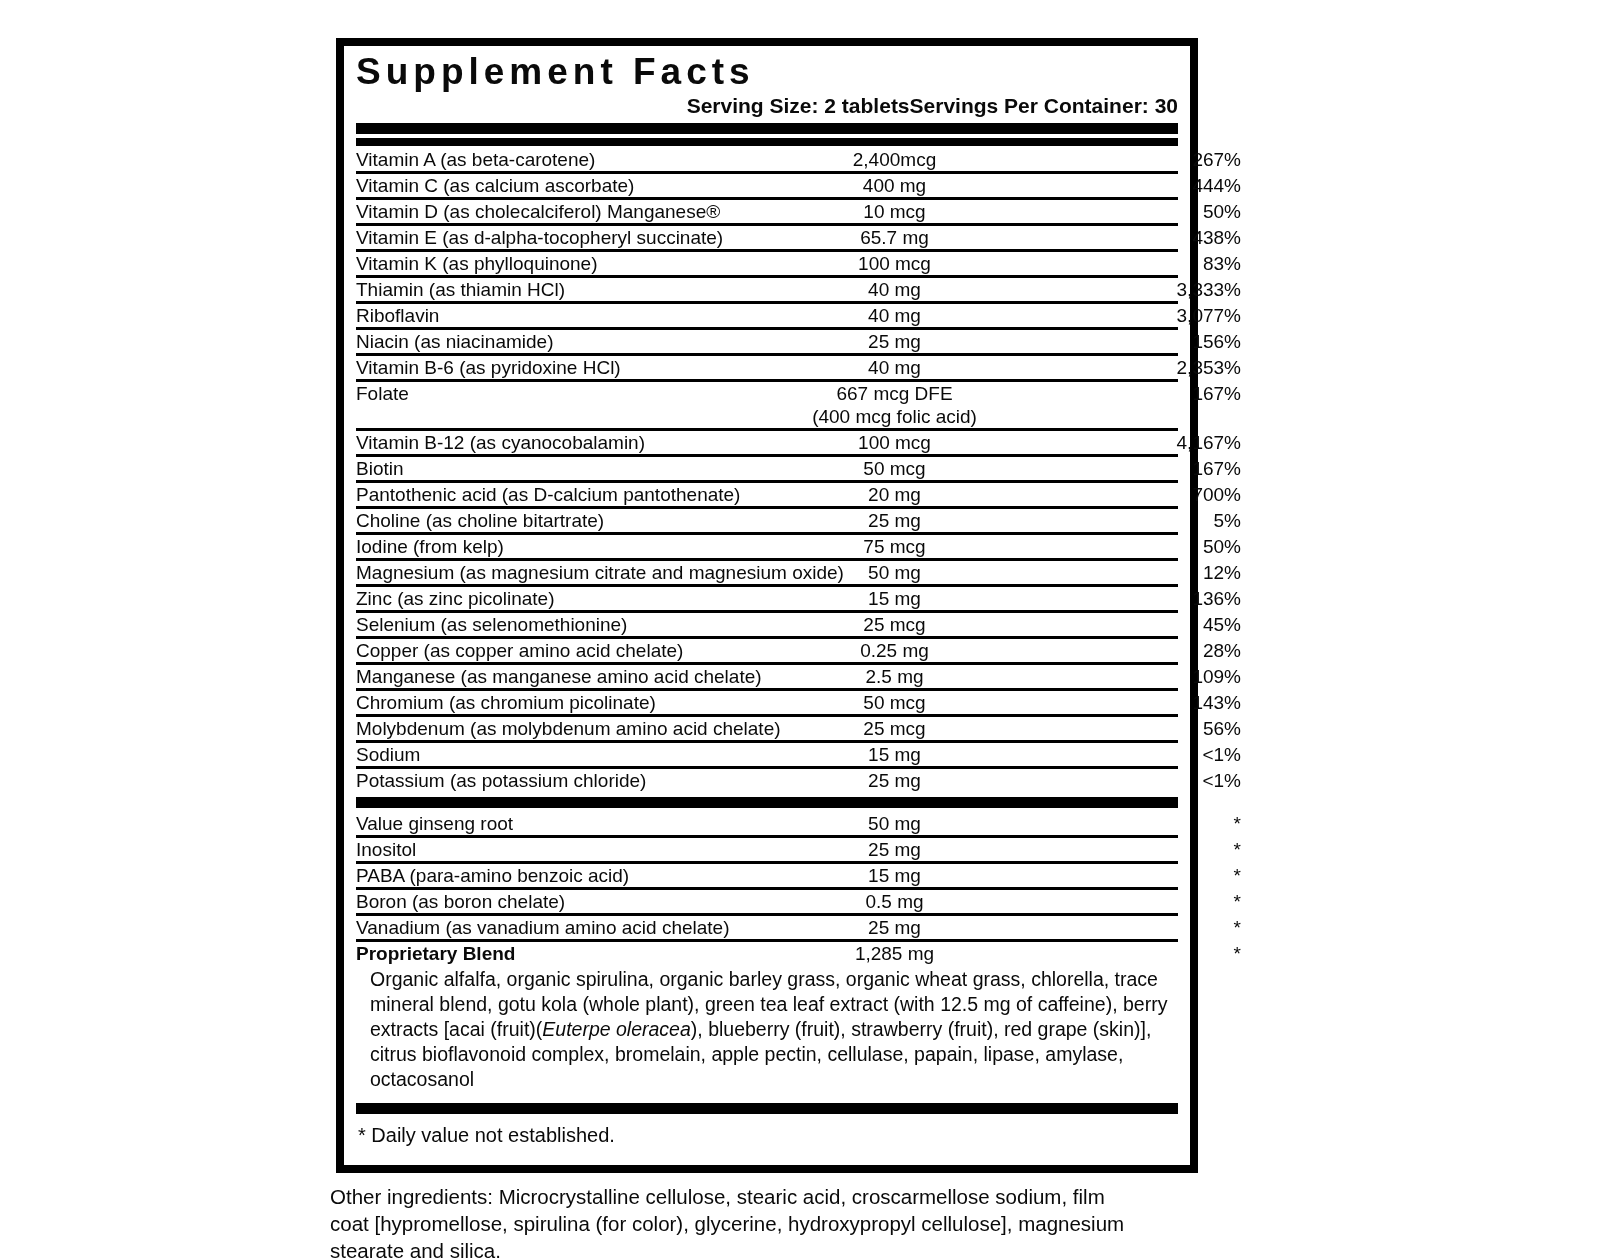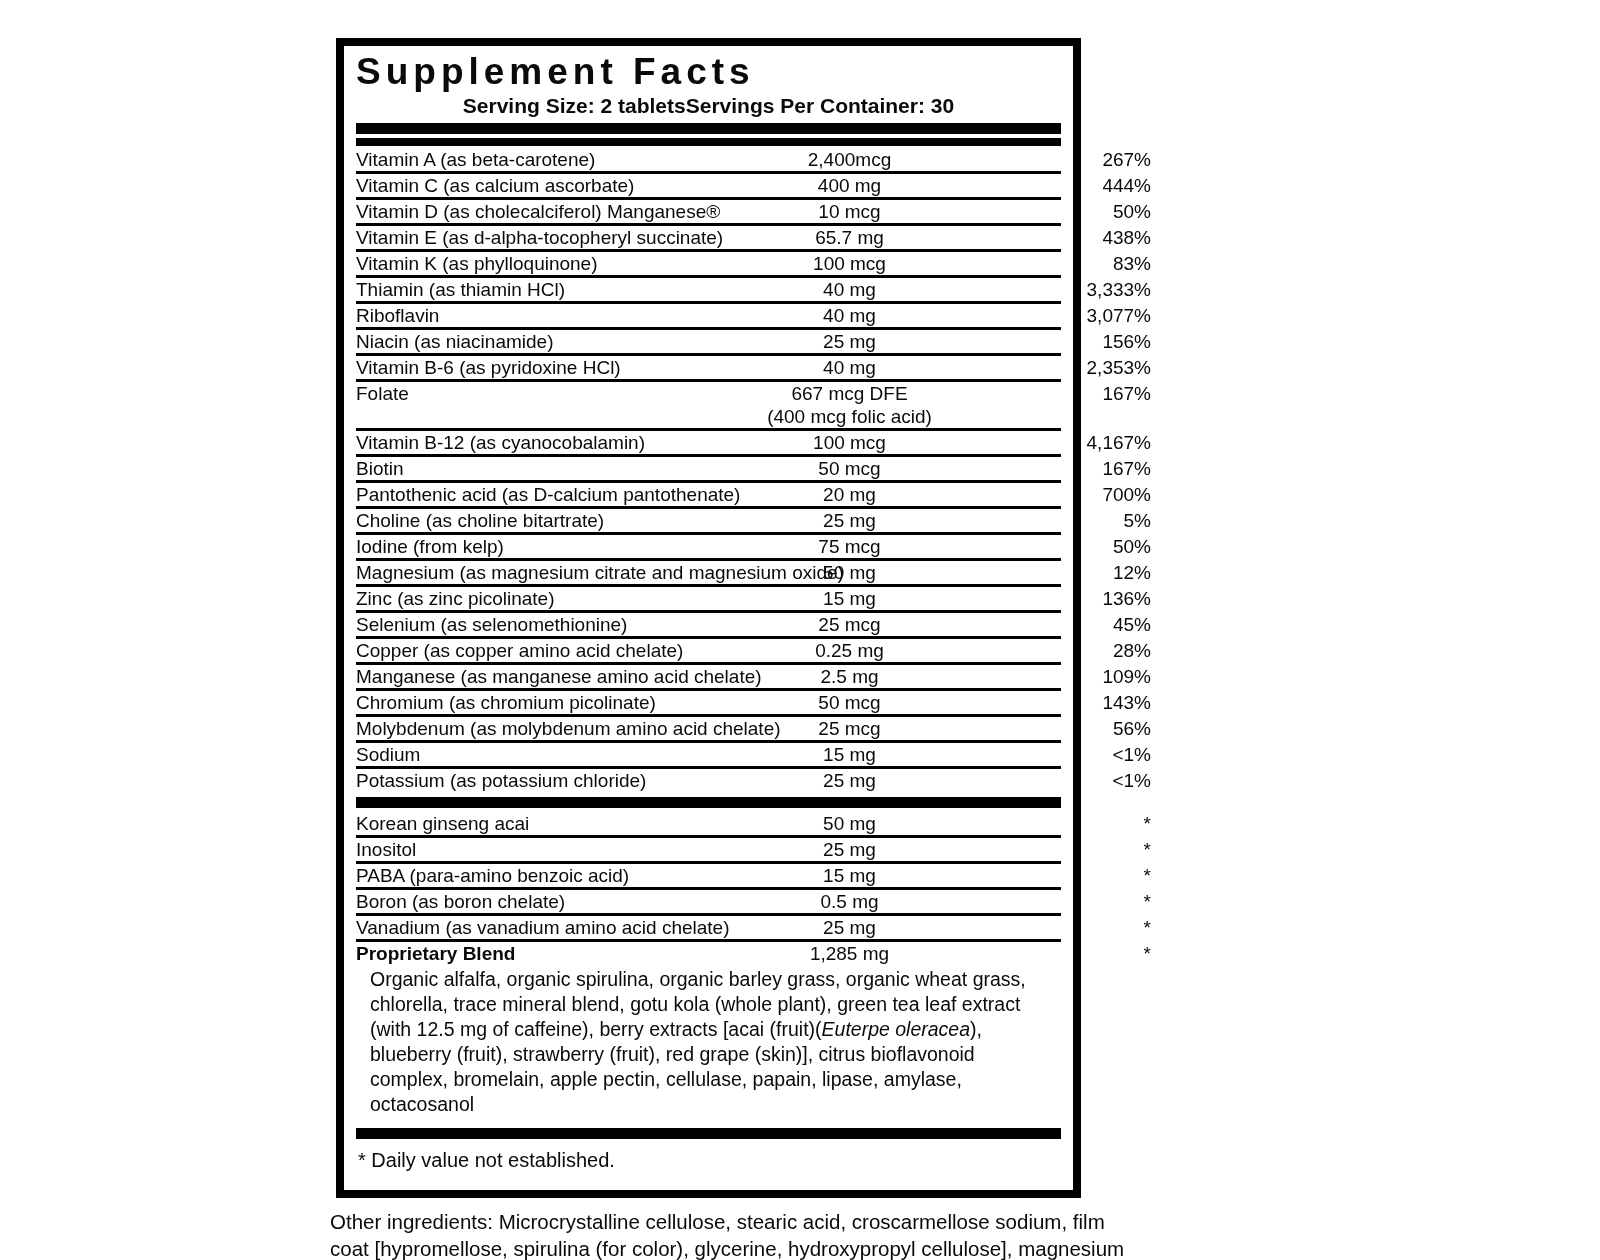--- a/index.html
+++ b/index.html
@@ -3,40 +3,40 @@
 <meta charset="utf-8">
 <style>
   html,body{margin:0;padding:0;}
   body{
     width:1600px;height:1260px;background:#ffffff;color:#0a0a0a;
     font-family:"Liberation Sans", sans-serif;position:relative;
   }
   .wrapper{position:absolute;left:330px;top:38px;width:852px;}
   .facts-box{
     margin-left:6px;border:8px solid #000;background:#fff;
-    padding:2px 12px 0 12px;box-sizing:border-box;width:745px;
+    padding:2px 12px 0 12px;box-sizing:border-box;width:862px;
   }
   .title{
     font-size:37px;font-weight:bold;letter-spacing:5px;
     line-height:42px;padding-top:3px;white-space:nowrap;
   }
   .serving-row{
-    display:flex;justify-content:center;
+    display:flex;justify-content:flex-end;
     font-weight:bold;font-size:21px;line-height:24px;margin-top:1px;
   }
   .bar{background:#000;height:11px;margin:5px 0 4px 0;}
   .bar.med{height:8px;margin:3px 0 2px 0;}
   .hdr{display:flex;font-weight:bold;font-size:21px;line-height:25px;}
   .c-name{width:351px;flex:none;white-space:nowrap;overflow:visible;}
   .c-amt{width:285px;flex:none;text-align:center;white-space:nowrap;}
   .c-dv{width:165px;flex:none;text-align:right;white-space:nowrap;padding-right:6px;box-sizing:border-box;}
   .hdr .c-name{flex:1;}
   .row{border-bottom:3px solid #000;}
   #rows-main .row:last-child, #rows-bot .row:last-child{border-bottom:none;}
-  .rline{display:flex;font-size:19px;line-height:21px;padding:1px 0;}
+  .rline{display:flex;font-size:19px;line-height:21px;padding:1px 0;gap:45px;}
   .sub{white-space:nowrap;padding-left:10px;flex:1;}
   .row.bold .c-name{font-weight:bold;}
   .blend{
     font-size:19.5px;line-height:25px;padding:2px 10px 6px 14px;
   }
   .footnote{font-size:20px;line-height:24px;padding:5px 0 18px 2px;}
   .other{
     margin-top:10px;font-size:20.5px;line-height:27px;width:816px;
   }
 </style>
@@ -232,21 +232,21 @@
             <span class="c-dv">&lt;1%</span>
           </div>
         </div>
       </div>
 
     <div class="bar"></div>
 
     <div id="rows-bot">
         <div class="row">
           <div class="rline">
-            <span class="c-name">Korean ginseng acai</span>
+            <span class="c-name">Value ginseng root</span>
             <span class="c-amt">50 mg</span>
             <span class="c-dv">*</span>
           </div>
         </div>
         <div class="row">
           <div class="rline">
             <span class="c-name">Inositol</span>
             <span class="c-amt">25 mg</span>
             <span class="c-dv">*</span>
           </div>

